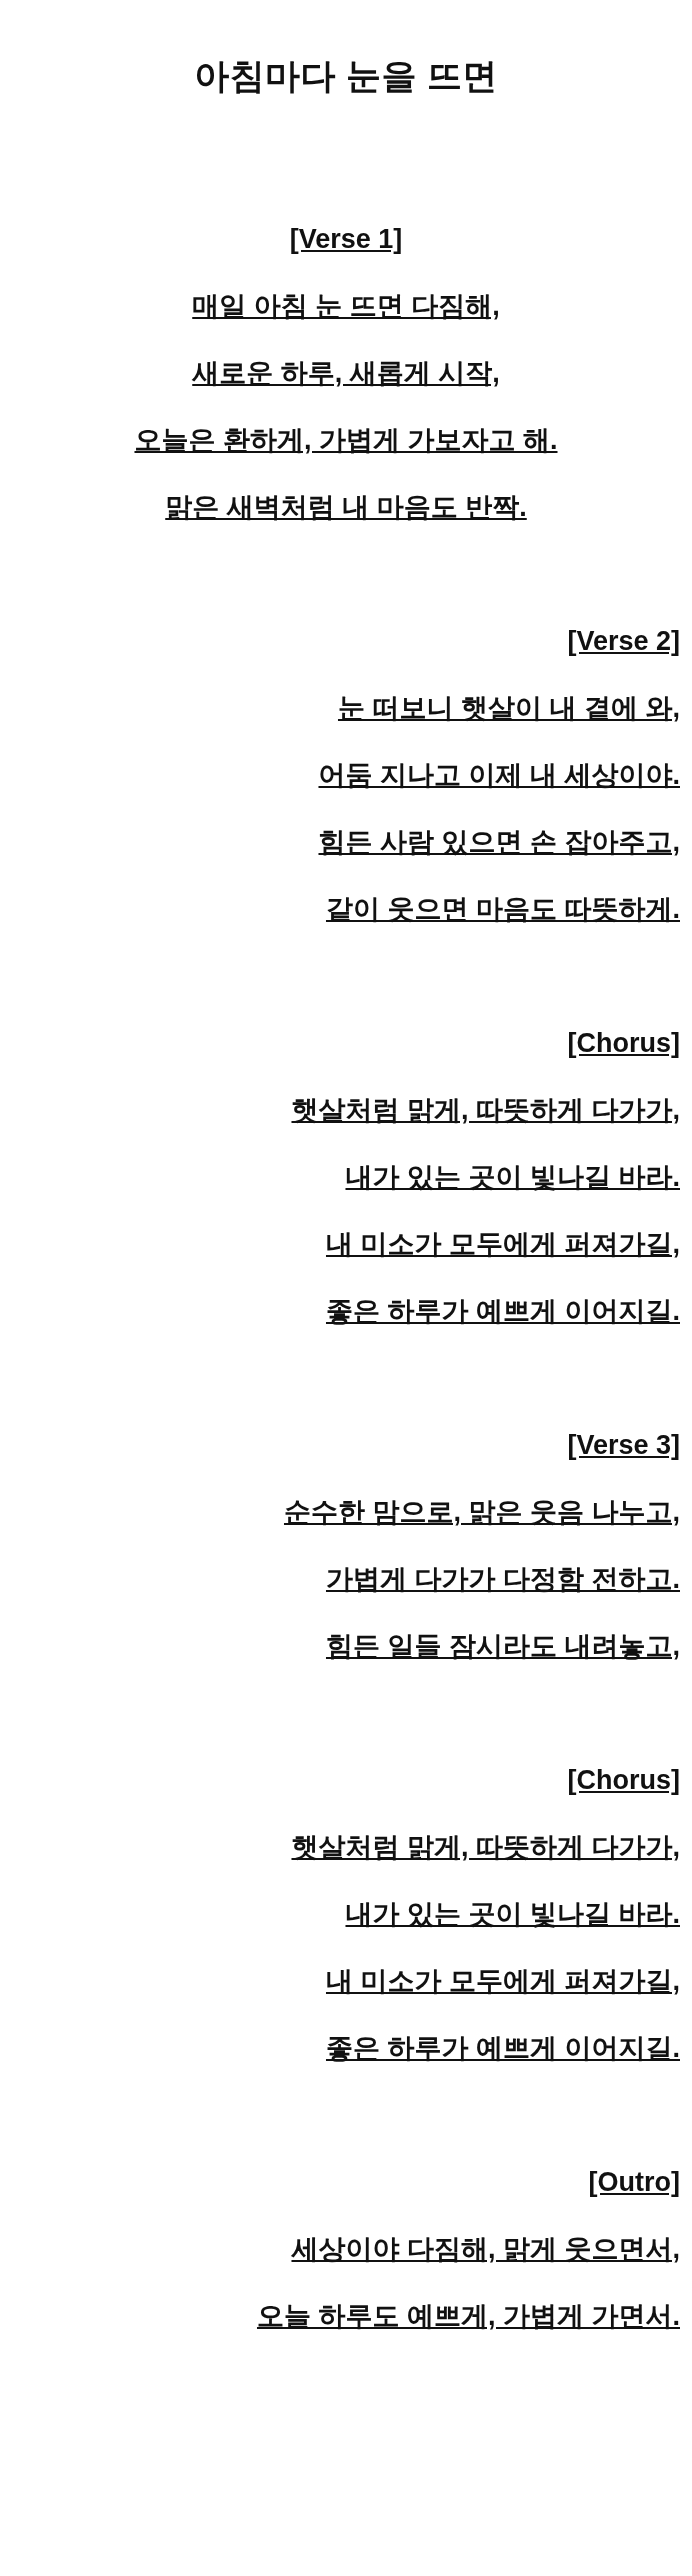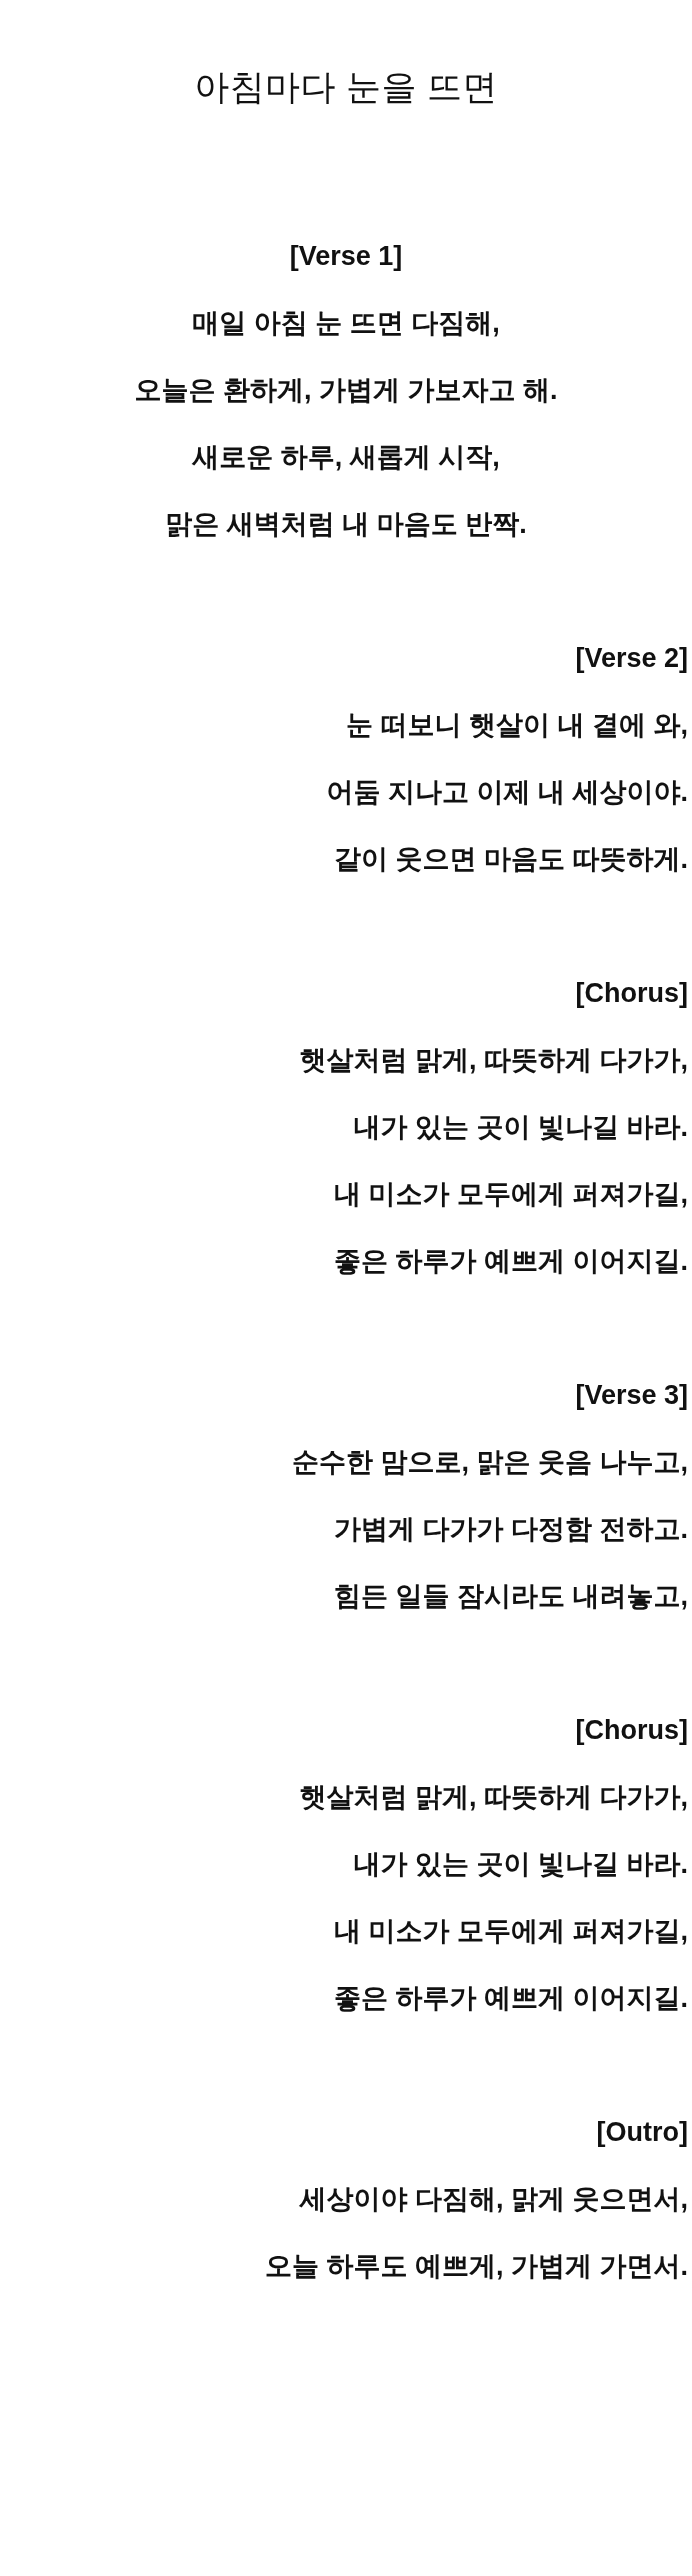--- a/index.html
+++ b/index.html
@@ -12,30 +12,31 @@
     background: #ffffff;
     font-family: "Liberation Sans", "DejaVu Sans", sans-serif;
     overflow: hidden;
   }
   .lyric-page {
     width: 692px;
     height: 2576px;
     text-align: center;
   }
   .song-title {
-    margin: 18px;
+    margin: 7px;
     padding-top: 47px;
     padding-bottom: 97px;
     font-size: 35px;
     line-height: 43px;
-    font-weight: 400;
+    font-weight: 700;
     letter-spacing: 0.4px;
   }
   .lyric-section {
-    margin: 4px;
+    margin: 12px;
+    text-decoration: underline;
   }
   .lyric-section + .lyric-section {
     margin-top: 67px;
     text-align: right;
   }
   .section-label,
   .lyric-line {
     margin: 0;
     font-size: 27px;
     line-height: 67px;
@@ -45,28 +46,29 @@
 </style>
 </head>
 <body style="background: rgb(255, 255, 255); color: rgb(17, 17, 17);">
 
 <div class="lyric-page">
   <h1 class="song-title">아침마다 눈을 뜨면</h1>
   <div id="sections-root">
       <section class="lyric-section">
         <p class="section-label">[Verse 1]</p>
         <p class="lyric-line">매일 아침 눈 뜨면 다짐해,</p>
+        <p class="lyric-line">새로운 하루, 새롭게 시작,</p>
         <p class="lyric-line">오늘은 환하게, 가볍게 가보자고 해.</p>
-        <p class="lyric-line">새로운 하루, 새롭게 시작,</p>
         <p class="lyric-line">맑은 새벽처럼 내 마음도 반짝.</p>
       </section>
       <section class="lyric-section">
         <p class="section-label">[Verse 2]</p>
         <p class="lyric-line">눈 떠보니 햇살이 내 곁에 와,</p>
         <p class="lyric-line">어둠 지나고 이제 내 세상이야.</p>
+        <p class="lyric-line">힘든 사람 있으면 손 잡아주고,</p>
         <p class="lyric-line">같이 웃으면 마음도 따뜻하게.</p>
       </section>
       <section class="lyric-section">
         <p class="section-label">[Chorus]</p>
         <p class="lyric-line">햇살처럼 맑게, 따뜻하게 다가가,</p>
         <p class="lyric-line">내가 있는 곳이 빛나길 바라.</p>
         <p class="lyric-line">내 미소가 모두에게 퍼져가길,</p>
         <p class="lyric-line">좋은 하루가 예쁘게 이어지길.</p>
       </section>
       <section class="lyric-section">

